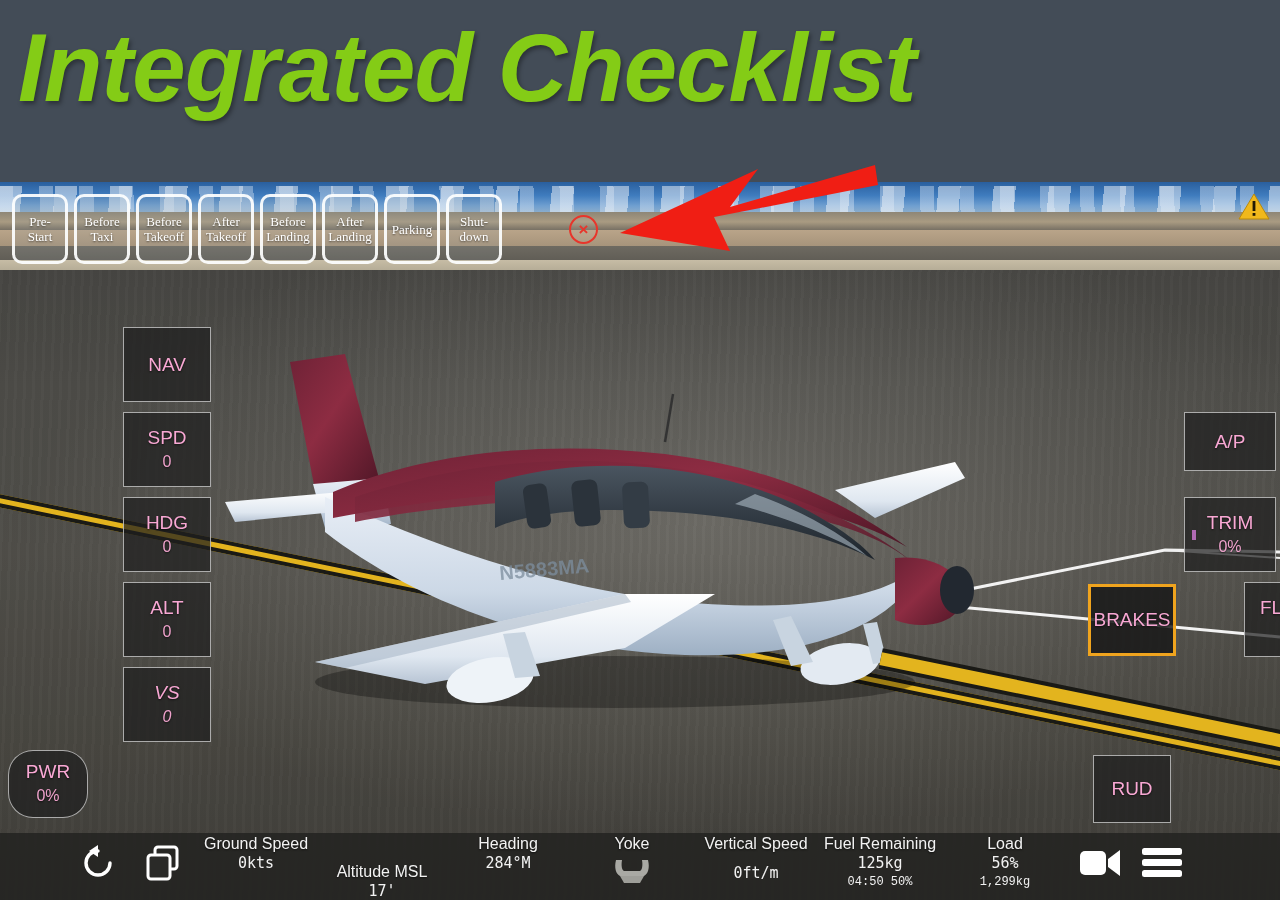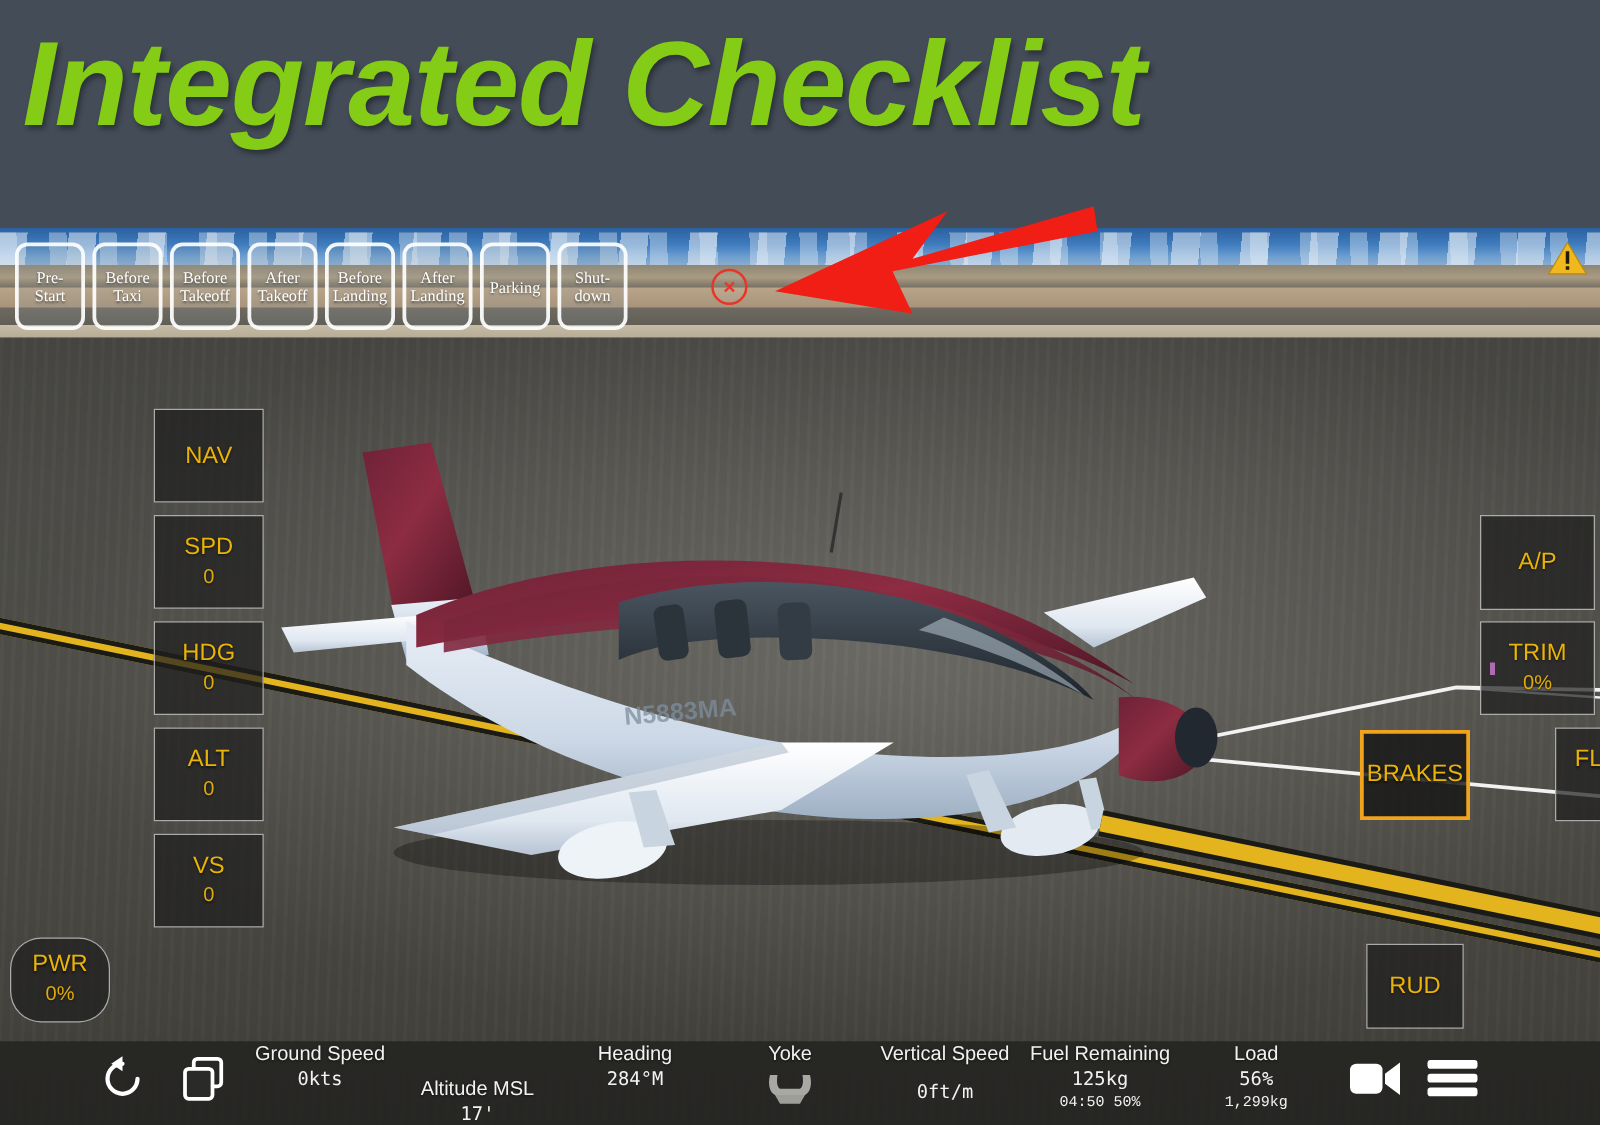--- a/index.html
+++ b/index.html
@@ -98,38 +98,38 @@
   
   .arrow-annot{ position:absolute; left:610px; top:155px; width:270px; height:100px; pointer-events:none; }
 
   
   .warn-tri{ position:absolute; left:1238px; top:192px; width:32px; height:29px; }
 
   
   .btn{
     position:absolute; background:rgba(30,30,30,.72);
     border:1.5px solid rgba(215,215,215,.75);
-    color:#eab308; display:flex; flex-direction:column;
+    color:#f9a8d4; display:flex; flex-direction:column;
     align-items:center; justify-content:center;
     font-size:19px; line-height:24px; text-shadow:0 1px 2px rgba(0,0,0,.6);
   }
   .btn .val{ font-size:16px; opacity:.95; }
   .btn.highlight{ border:3px solid #f0a41e; background:rgba(22,22,22,.82); }
   .trim-mark{
     position:absolute; left:7px; top:50%; transform:translateY(-50%);
     width:4px; height:10px; background:#b06ab3;
   }
 
   #btn-nav   { left:123px; top:327px;  width:88px; height:75px; }
   #btn-spd   { left:123px; top:412px;  width:88px; height:75px; }
   #btn-hdg   { left:123px; top:497px;  width:88px; height:75px; }
   #btn-alt   { left:123px; top:582px;  width:88px; height:75px; }
-  #btn-vs    { left:123px; top:667px;  width:88px; height:75px; }
+  #btn-vs    { left:123px; top:667px;  width:88px; height:75px;font-style:italic; }
   #btn-pwr   { left:8px;   top:750px;  width:80px; height:68px;border-radius:25px; }
-  #btn-ap    { left:1184px;top:412px;  width:92px; height:76px; }
+  #btn-ap    { left:1184px;top:412px;  width:92px; height:59px; }
   #btn-trim  { left:1184px;top:497px;  width:92px; height:75px; }
   #btn-flaps { left:1244px;top:582px;  width:92px; height:75px; }
   #btn-brakes{ left:1088px;top:584px;  width:88px; height:72px; }
   #btn-rud   { left:1093px;top:755px;  width:78px; height:68px; }
 
   
   .statusbar{
     position:absolute; left:0; top:833px; width:1280px; height:67px;
     background:rgba(35,35,33,.86);
     display:flex; align-items:center;

